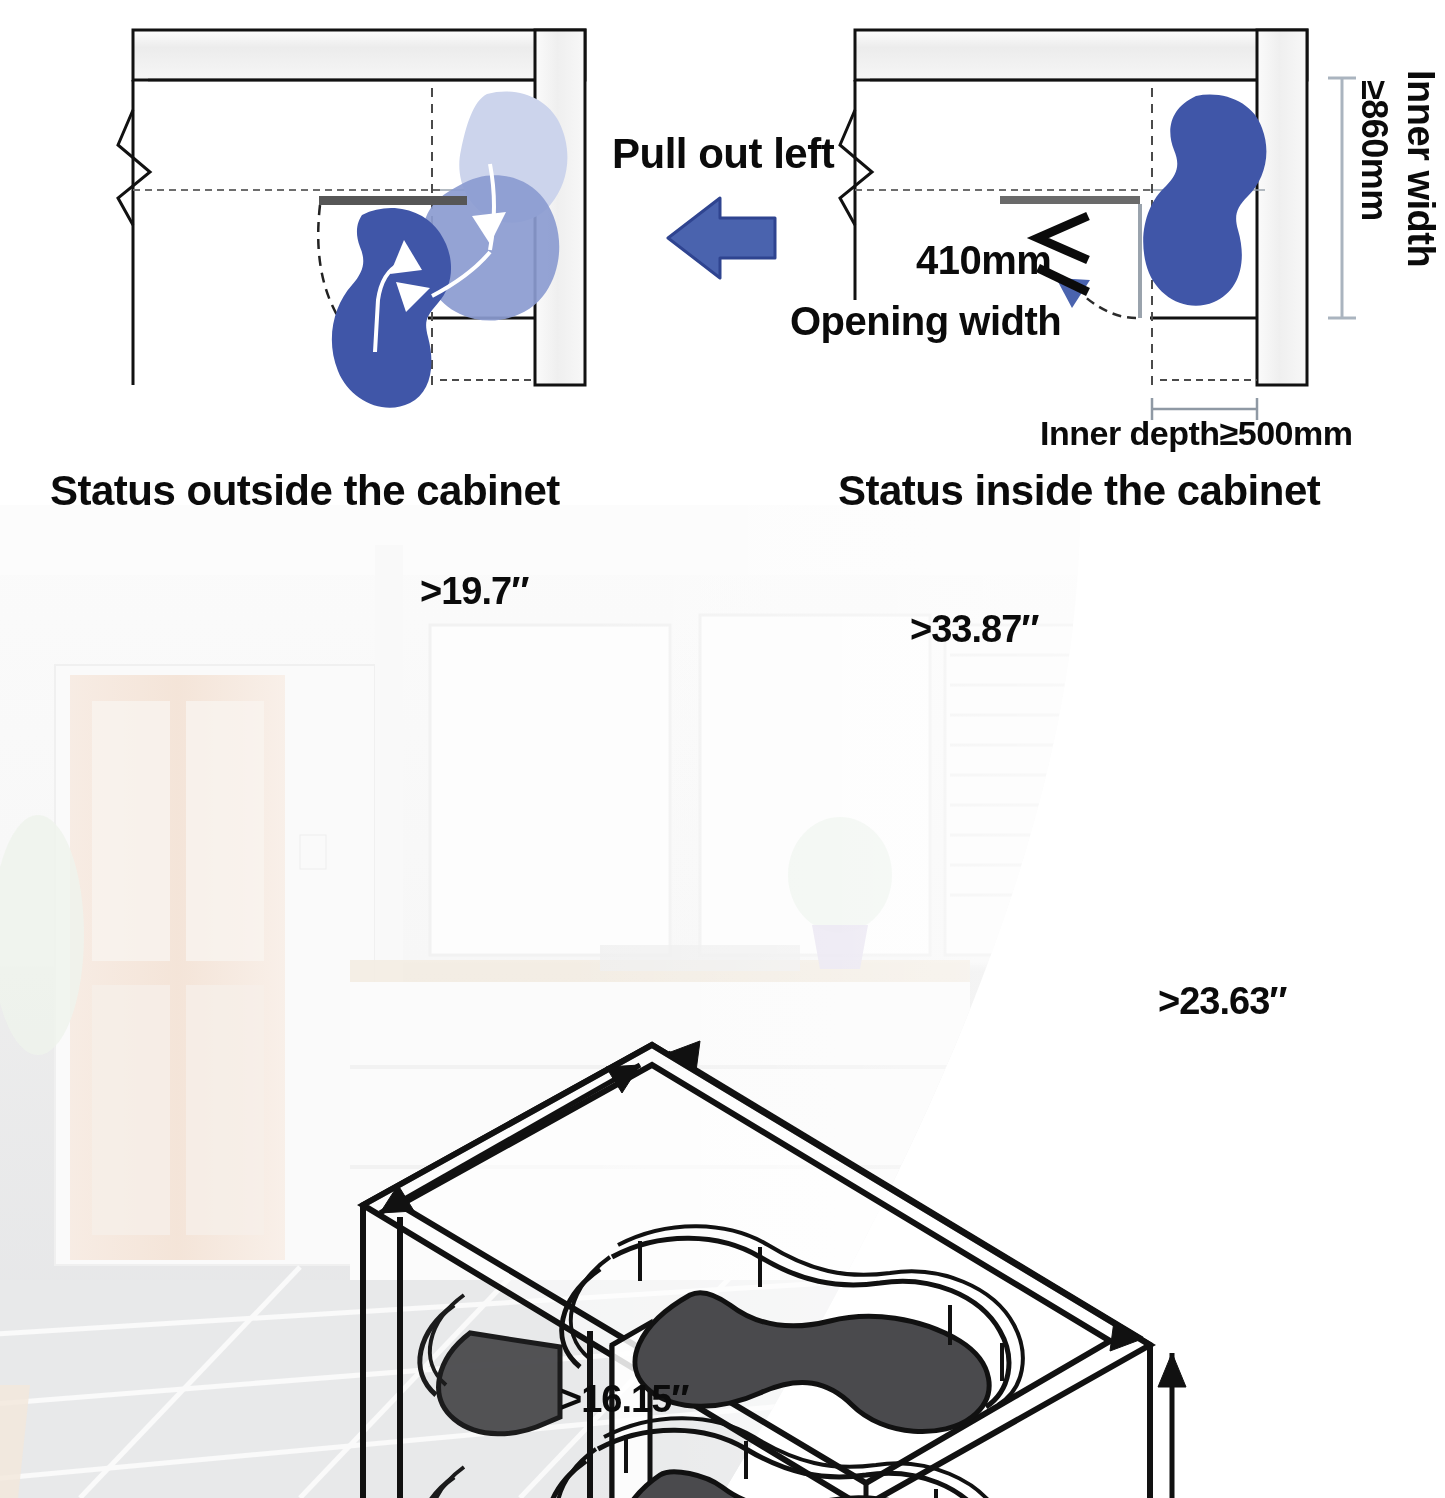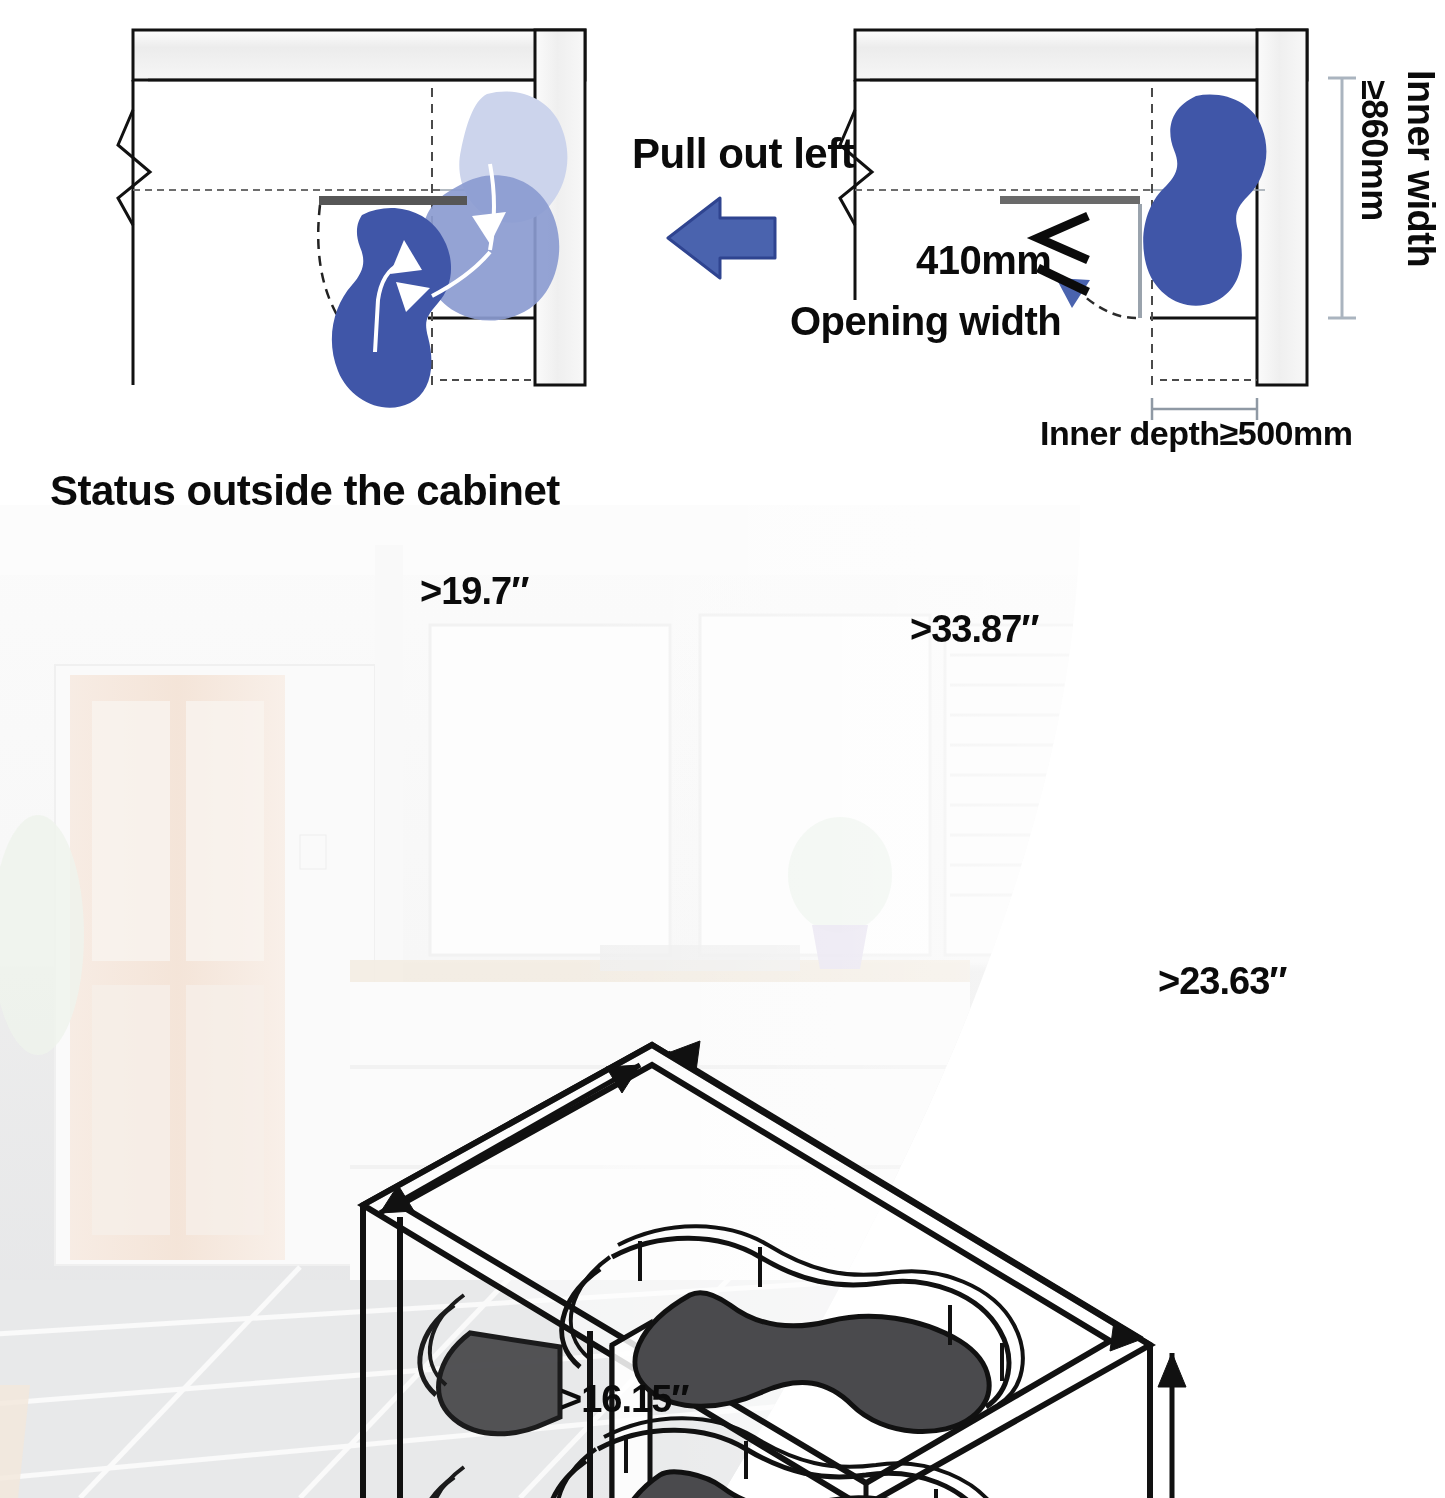--- a/index.html
+++ b/index.html
@@ -135,34 +135,35 @@
       </g>
 
       <g>
         <path d="M1328 78 L1356 78" stroke="#aab4bf" stroke-width="3"></path>
         <path d="M1328 318 L1356 318" stroke="#aab4bf" stroke-width="3"></path>
         <path d="M1342 78 L1342 318" stroke="#aab4bf" stroke-width="3"></path>
       </g>
     </g>
   </svg>
 
-  <div class="lbl lbl-pullout" style="left:632px;top:133px;text-align:center;">Pull out left</div>
+  <div class="lbl lbl-pullout" style="left:612px;top:133px;text-align:center;">Pull out left</div>
 
   <div class="lbl lbl-410" style="left:916px;top:240px;">410mm</div>
 
   <div class="lbl lbl-opening" style="left:790px;top:301px;">Opening width</div>
 
   <div class="lbl lbl-innerdepth" style="left:1040px;top:416px;">Inner depth≥500mm</div>
 
   <div class="lbl vert lbl-860" style="left:1392px;top:80px;">≥860mm</div>
 
   <div class="lbl vert lbl-innerwidth" style="left:1440px;top:70px;">Inner width</div>
 
   <div class="lbl lbl-status" style="left:50px;top:470px;">Status outside the cabinet</div>
 
+  <div class="lbl lbl-status" style="left:838px;top:470px;">Status inside the cabinet</div>
 
   <div class="photo-wrap">
 
     <svg class="bot-svg" width="1445" height="993" viewBox="0 0 1445 993">
       <defs>
 
         <linearGradient id="roomBg" x1="0" y1="0" x2="0" y2="1">
           <stop offset="0%" stop-color="#fbfbfb"></stop>
           <stop offset="46%" stop-color="#f7f7f7"></stop>
           <stop offset="47%" stop-color="#ededed"></stop>
@@ -351,17 +352,17 @@
           <path d="M856 1444 l-32 0 l16 28 z"></path>
         </g>
       </g>
     </svg>
   </div>
 
   <div class="lbl lbl-dim" style="left:372px;top:572px;margin-left:48px;">&gt;19.7″</div>
 
   <div class="lbl lbl-dim" style="left:910px;top:610px;text-align:center;">&gt;33.87″</div>
 
-  <div class="lbl lbl-dim" style="left:1158px;top:962px;">&gt;23.63″</div>
+  <div class="lbl lbl-dim" style="left:1158px;top:982px;">&gt;23.63″</div>
 
   <div class="lbl lbl-dim" style="left:560px;top:1380px;">&gt;16.15″</div>
 
 </div>
 
 </body></html>

